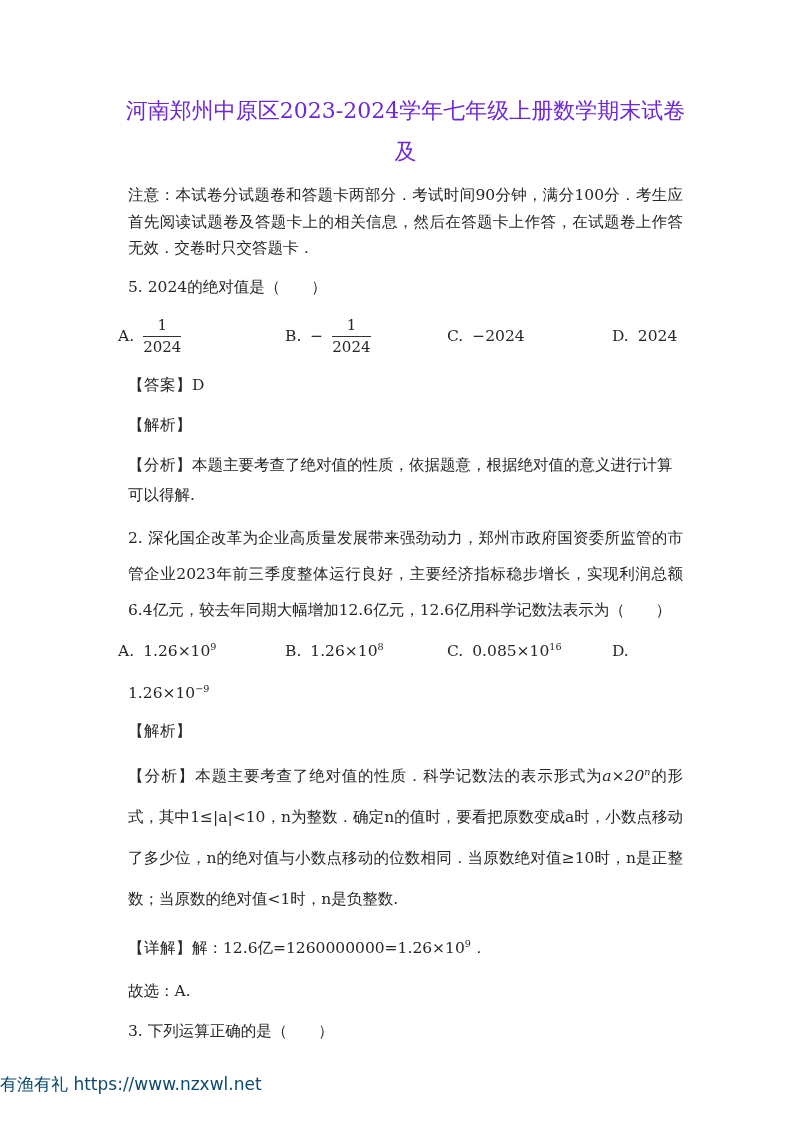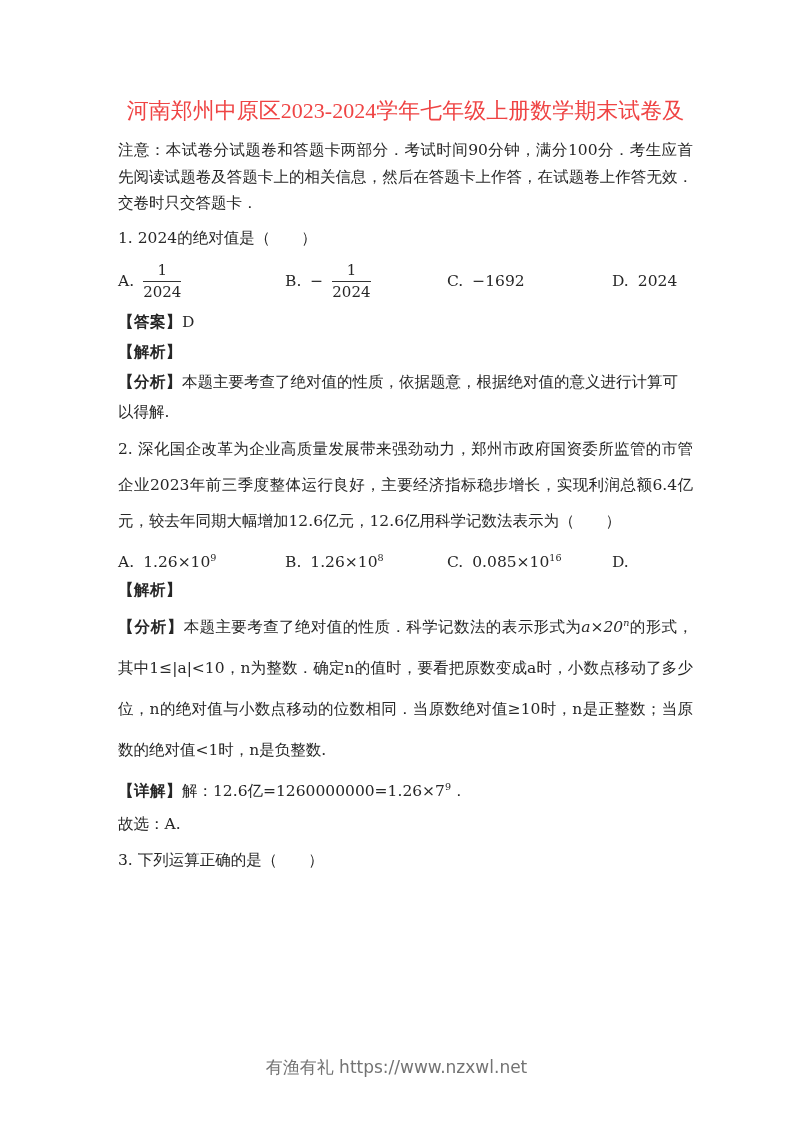--- a/index.html
+++ b/index.html
@@ -10,92 +10,91 @@
     background:#ffffff;
     color:#262626;
     font-family:"DejaVu Serif","Liberation Serif",serif;
     font-size:15.5px;
     overflow:hidden;
   }
   .content { padding:90px 100px 0 118px; }
   .doc-title {
     font-size:22px; font-weight:normal;
     text-align:center; line-height:41px;
-    margin:0 0 6px 0; color:#ef4444;font-family:Liberation Serif, serif;
+    margin:0 0 6px 0; color:#6d28d9;
   }
   .doc-title span { display:block; }
-  p { margin:0; }
+  p { margin:10px; }
   .notice { line-height:26.5px; text-align:justify; }
   .section-heading { line-height:30px; margin-top:4px; }
   .q-text { line-height:30px; }
   .q2-text { line-height:36px; text-align:justify; margin-top:4px; }
 
   .opts-row { display:flex; align-items:center; margin:4px 0 2px 0; min-height:48px; }
   .opts-row2 { display:flex; align-items:baseline; margin:10px 0 0 0; line-height:26px; }
   .opt-a { width:167px; } .opt-b { width:162px; } .opt-c { width:165px; } .opt-d { flex:1; }
   .opt { display:flex; align-items:center; gap:9px; }
   .opt2 { display:flex; align-items:baseline; gap:9px; }
 
   .frac { display:inline-block; text-align:center; line-height:1.2; font-size:15px; }
   .frac .num { display:block; border-bottom:1.2px solid #333; padding:0 9px 2px 9px; }
   .frac .den { display:block; padding-top:1px; }
 
   .ans-line { line-height:30px; }
   .lbl {
     font-family:"DejaVu Sans","Liberation Sans",sans-serif;
-    font-weight:bold; letter-spacing:0.5px;
+    font-weight:normal; letter-spacing:0.5px;
   }
   .fenxi2 { line-height:41px; text-align:justify; margin-top:2px; }
   .xj2 { line-height:36px; margin-top:2px; }
   .dval { margin-top:16px; line-height:26px; }
   .mt6 { margin-top:6px; }
   sup { font-size:0.62em; vertical-align:super; line-height:0; }
   .ital { font-style:italic; }
   .footer {
-    position:absolute; left:0; bottom:43px; width:100%;
-    text-align:center;
-    color:#737373;
+    position:absolute; left:0; bottom:26px; width:100%;
+    color:#0c4a6e;
     font-family:"DejaVu Sans","Liberation Sans",sans-serif;
     font-size:17px;
   }
 </style>
 </head>
 <body>
 
 <div class="page">
   <div class="content">
 
     <h1 class="doc-title">
       <span>河南郑州中原区2023-2024学年七年级上册数学期末试卷及</span>
     </h1>
 
     <p class="notice">注意：本试卷分试题卷和答题卡两部分．考试时间90分钟，满分100分．考生应首先阅读试题卷及答题卡上的相关信息，然后在答题卡上作答，在试题卷上作答无效．交卷时只交答题卡．</p>
 
 
-    <p class="q-text mt6">1. 2024的绝对值是（　　）</p>
+    <p class="q-text mt6">5. 2024的绝对值是（　　）</p>
 
     <div class="opts-row">
       <div class="opt opt-a">
         <span>A.</span>
         <span class="frac">
           <span class="num">1</span>
           <span class="den">2024</span>
         </span>
       </div>
       <div class="opt opt-b">
         <span>B.</span>
         <span>−</span>
         <span class="frac">
           <span class="num">1</span>
           <span class="den">2024</span>
         </span>
       </div>
       <div class="opt opt-c">
         <span>C.</span>
-        <span>−1692</span>
+        <span>−2024</span>
       </div>
       <div class="opt opt-d">
         <span>D.</span>
         <span>2024</span>
       </div>
     </div>
 
     <p class="ans-line"><span class="lbl">【答案】</span><span>D</span></p>
     <p class="ans-line"><span class="lbl">【解析】</span></p>
     <p class="ans-line"><span class="lbl">【分析】</span><span>本题主要考查了绝对值的性质，依据题意，根据绝对值的意义进行计算可以得解.</span></p>
@@ -113,26 +112,27 @@
       </div>
       <div class="opt2 opt-c">
         <span>C.</span>
         <span><span>0.085×10</span><sup>16</sup></span>
       </div>
       <div class="opt2 opt-d">
         <span>D.</span>
       </div>
     </div>
 
+    <p class="dval"><span>1.26×10</span><sup>−9</sup></p>
 
     <p class="ans-line"><span class="lbl">【解析】</span></p>
 
     <p class="fenxi2"><span class="lbl">【分析】</span><span>本题主要考查了绝对值的性质．科学记数法的表示形式为</span><span class="ital"><span>a×20</span><sup>n</sup></span><span>的形式，其中1≤|a|&lt;10，n为整数．确定n的值时，要看把原数变成a时，小数点移动了多少位，n的绝对值与小数点移动的位数相同．当原数绝对值≥10时，n是正整数；当原数的绝对值&lt;1时，n是负整数.</span></p>
 
-    <p class="xj2"><span class="lbl">【详解】</span><span>解：12.6亿=1260000000=1.26×7</span><sup>9</sup><span>．</span></p>
+    <p class="xj2"><span class="lbl">【详解】</span><span>解：12.6亿=1260000000=1.26×10</span><sup>9</sup><span>．</span></p>
 
     <p class="ans-line">故选：A.</p>
 
     <p class="q-text mt6">3. 下列运算正确的是（　　）</p>
 
   </div>
 
   <div class="footer">有渔有礼 https://www.nzxwl.net</div>
 </div>
 

